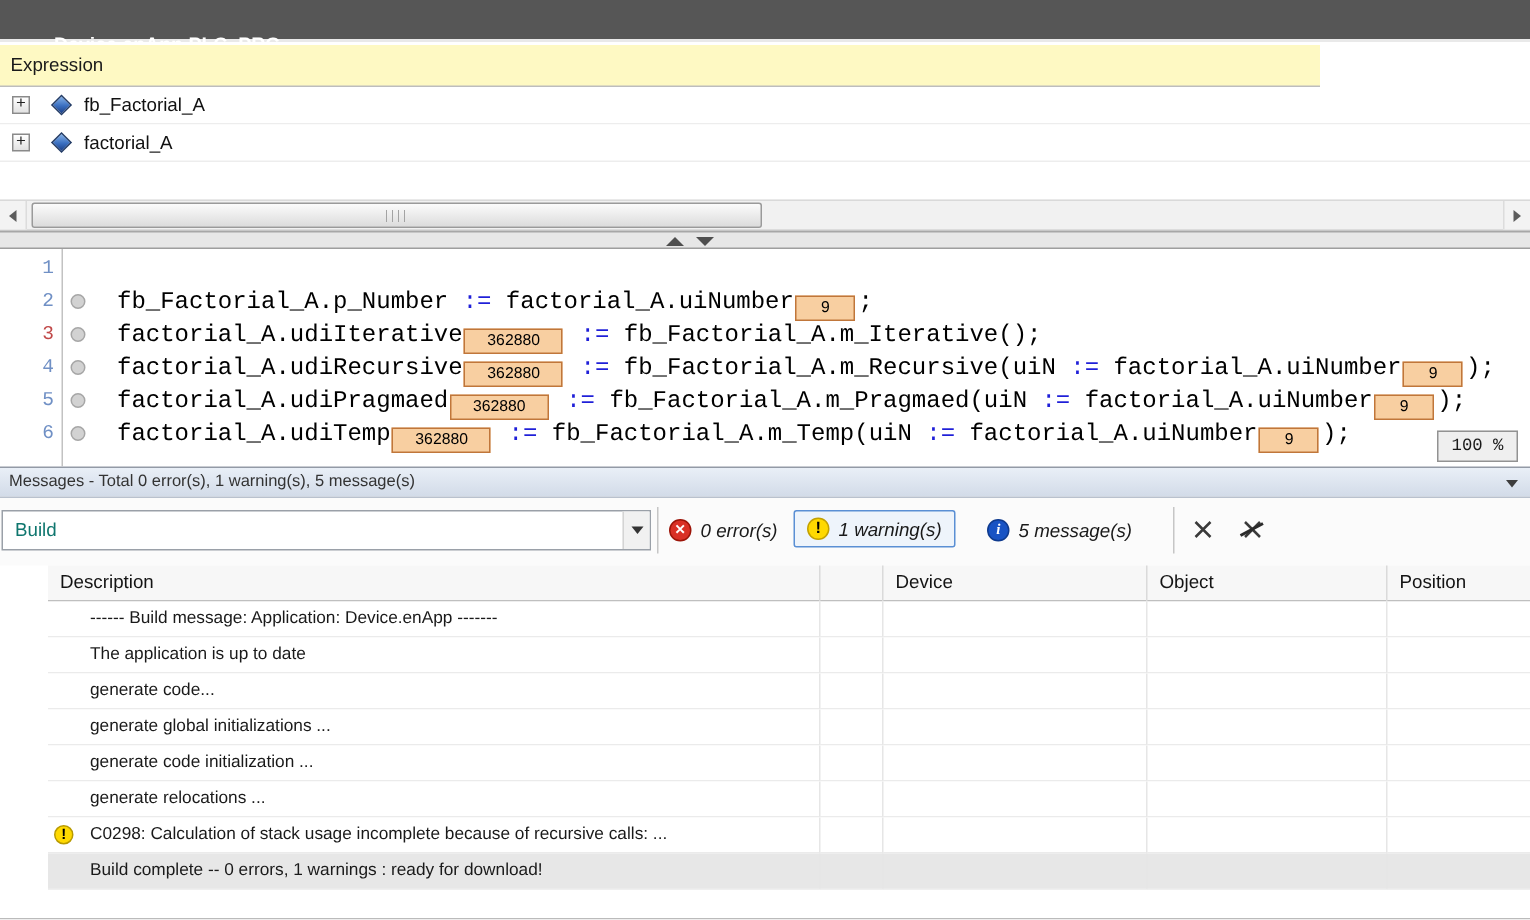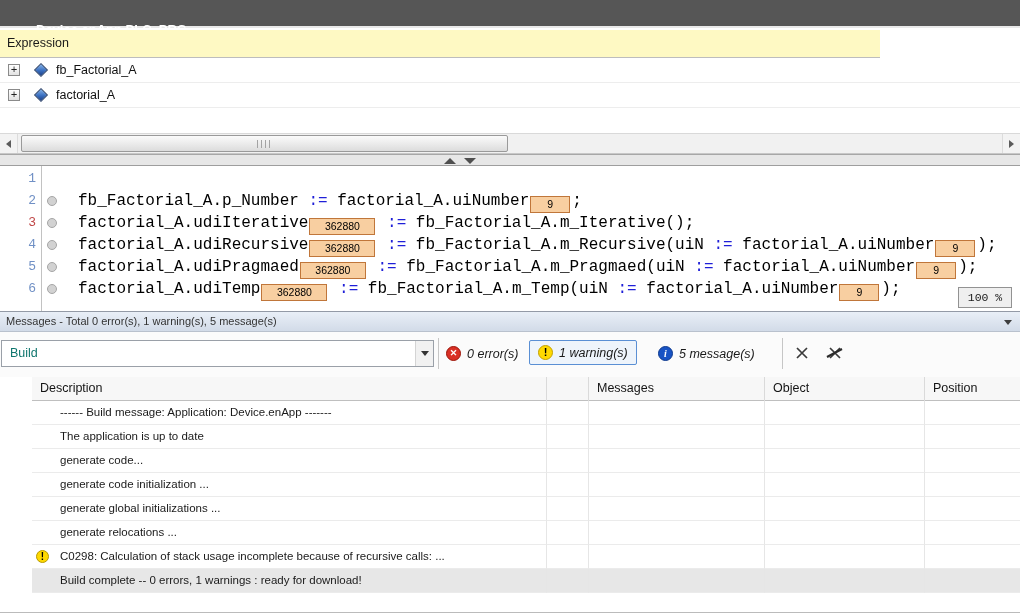--- a/index.html
+++ b/index.html
@@ -207,21 +207,21 @@
         <path d="M4 3 L14 13 M14 3 L4 13" stroke="#3a3a3a" stroke-width="1.7" fill="none"></path>
         <path d="M1 12 L16 4" stroke="#2a2a2a" stroke-width="2" fill="none"></path>
       </svg>
     </div>
   </div>
 
   <div class="msg-table">
     <div class="mt-header" id="mt-header">
         <div class="hcell" style="left: 0px; width: 515px;">Description</div>
         <div class="hcell" style="left: 515px; width: 42px;"></div>
-        <div class="hcell" style="left: 557px; width: 176px;">Messages</div>
+        <div class="hcell" style="left: 557px; width: 176px;">Device</div>
         <div class="hcell" style="left: 733px; width: 160px;">Object</div>
         <div class="hcell" style="left: 893px; width: 127px;">Position</div>
       </div>
     <div id="mt-body">
         <div class="mt-row">
           <div class="cell" style="left: 0px; width: 515px;"></div>
           <div class="cell" style="left: 515px; width: 42px;"></div>
           <div class="cell" style="left: 557px; width: 176px;"></div>
           <div class="cell" style="left: 733px; width: 160px;"></div>
           <div class="cell" style="left: 893px; width: 127px;"></div>
@@ -242,29 +242,29 @@
           <div class="cell" style="left: 733px; width: 160px;"></div>
           <div class="cell" style="left: 893px; width: 127px;"></div>
           <span class="desc-text">generate code...</span>
         </div>
         <div class="mt-row">
           <div class="cell" style="left: 0px; width: 515px;"></div>
           <div class="cell" style="left: 515px; width: 42px;"></div>
           <div class="cell" style="left: 557px; width: 176px;"></div>
           <div class="cell" style="left: 733px; width: 160px;"></div>
           <div class="cell" style="left: 893px; width: 127px;"></div>
+          <span class="desc-text">generate global initializations ...</span>
+        </div>
+        <div class="mt-row">
+          <div class="cell" style="left: 0px; width: 515px;"></div>
+          <div class="cell" style="left: 515px; width: 42px;"></div>
+          <div class="cell" style="left: 557px; width: 176px;"></div>
+          <div class="cell" style="left: 733px; width: 160px;"></div>
+          <div class="cell" style="left: 893px; width: 127px;"></div>
           <span class="desc-text">generate code initialization ...</span>
-        </div>
-        <div class="mt-row">
-          <div class="cell" style="left: 0px; width: 515px;"></div>
-          <div class="cell" style="left: 515px; width: 42px;"></div>
-          <div class="cell" style="left: 557px; width: 176px;"></div>
-          <div class="cell" style="left: 733px; width: 160px;"></div>
-          <div class="cell" style="left: 893px; width: 127px;"></div>
-          <span class="desc-text">generate global initializations ...</span>
         </div>
         <div class="mt-row">
           <div class="cell" style="left: 0px; width: 515px;"></div>
           <div class="cell" style="left: 515px; width: 42px;"></div>
           <div class="cell" style="left: 557px; width: 176px;"></div>
           <div class="cell" style="left: 733px; width: 160px;"></div>
           <div class="cell" style="left: 893px; width: 127px;"></div>
           <span class="desc-text">generate relocations ...</span>
         </div>
         <div class="mt-row">

